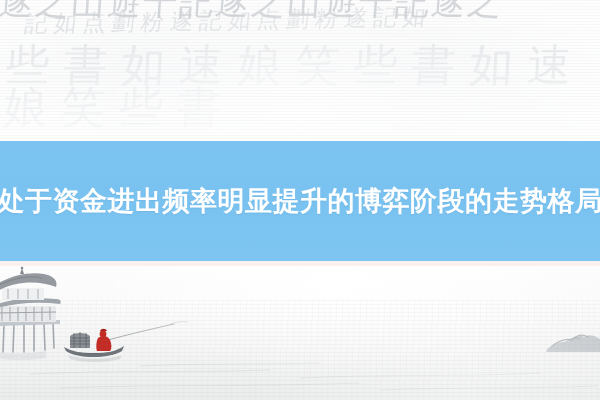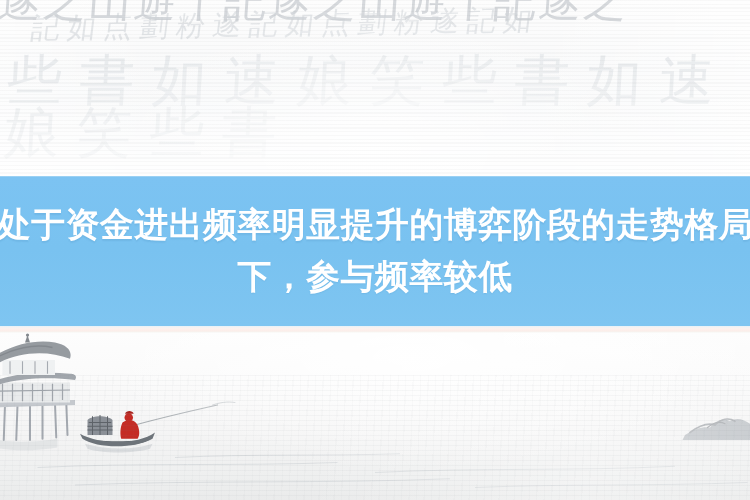--- a/index.html
+++ b/index.html
@@ -168,21 +168,20 @@
 
   <div class="paper-top">
     <div class="calli-layer l1">遂之山遊千記遂之山遊千記遂之</div>
     <div class="calli-layer l2">記如点劃粉遂記如点劃粉遂記如</div>
     <div class="calli-layer l3">些書如速娘笑些書如速娘笑些書</div>
     <div class="paper-fade"></div>
   </div>
 
   <div class="title-band">
     <div class="title-line">处于资金进出频率明显提升的博弈阶段的走势格局</div>
-    <div class="title-line">下，参与频率较低</div>
   </div>
 
   <div class="band-seam"></div>
 
   <div class="lake">
     <svg class="svg-scene" viewBox="0 0 600 134" xmlns="http://www.w3.org/2000/svg">
 
       <g opacity="0.55">
         <path d="M548 82 C556 77 562 75 568 76 C573 70 579 68 584 71
                  C589 68 594 69 600 73 L600 86 L546 86 Z" fill="#9aa1a8"></path>

